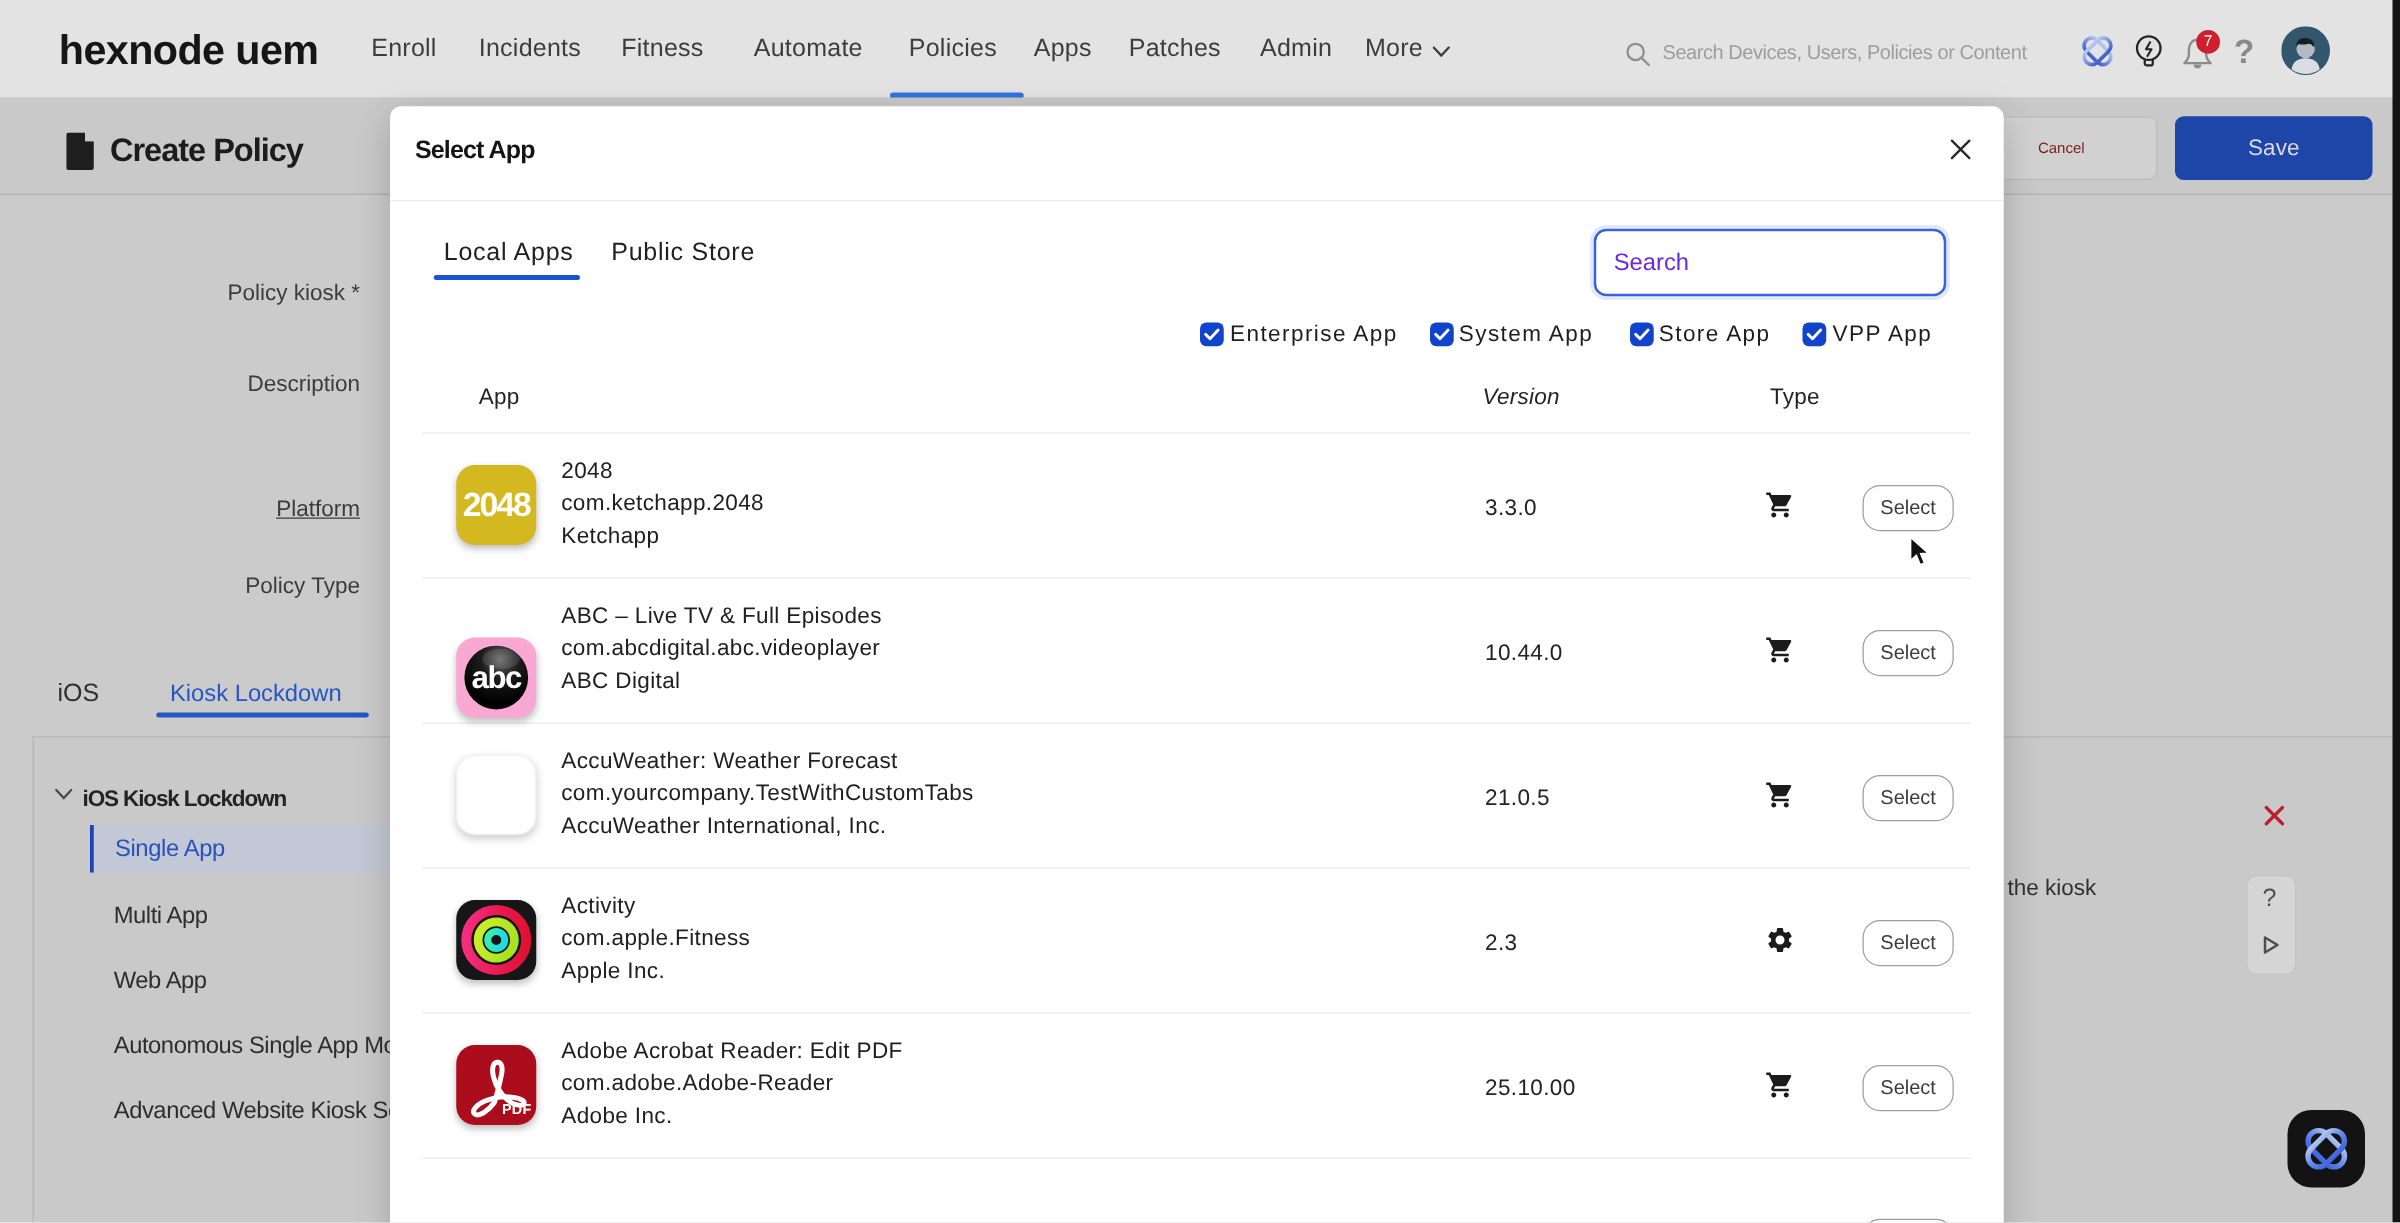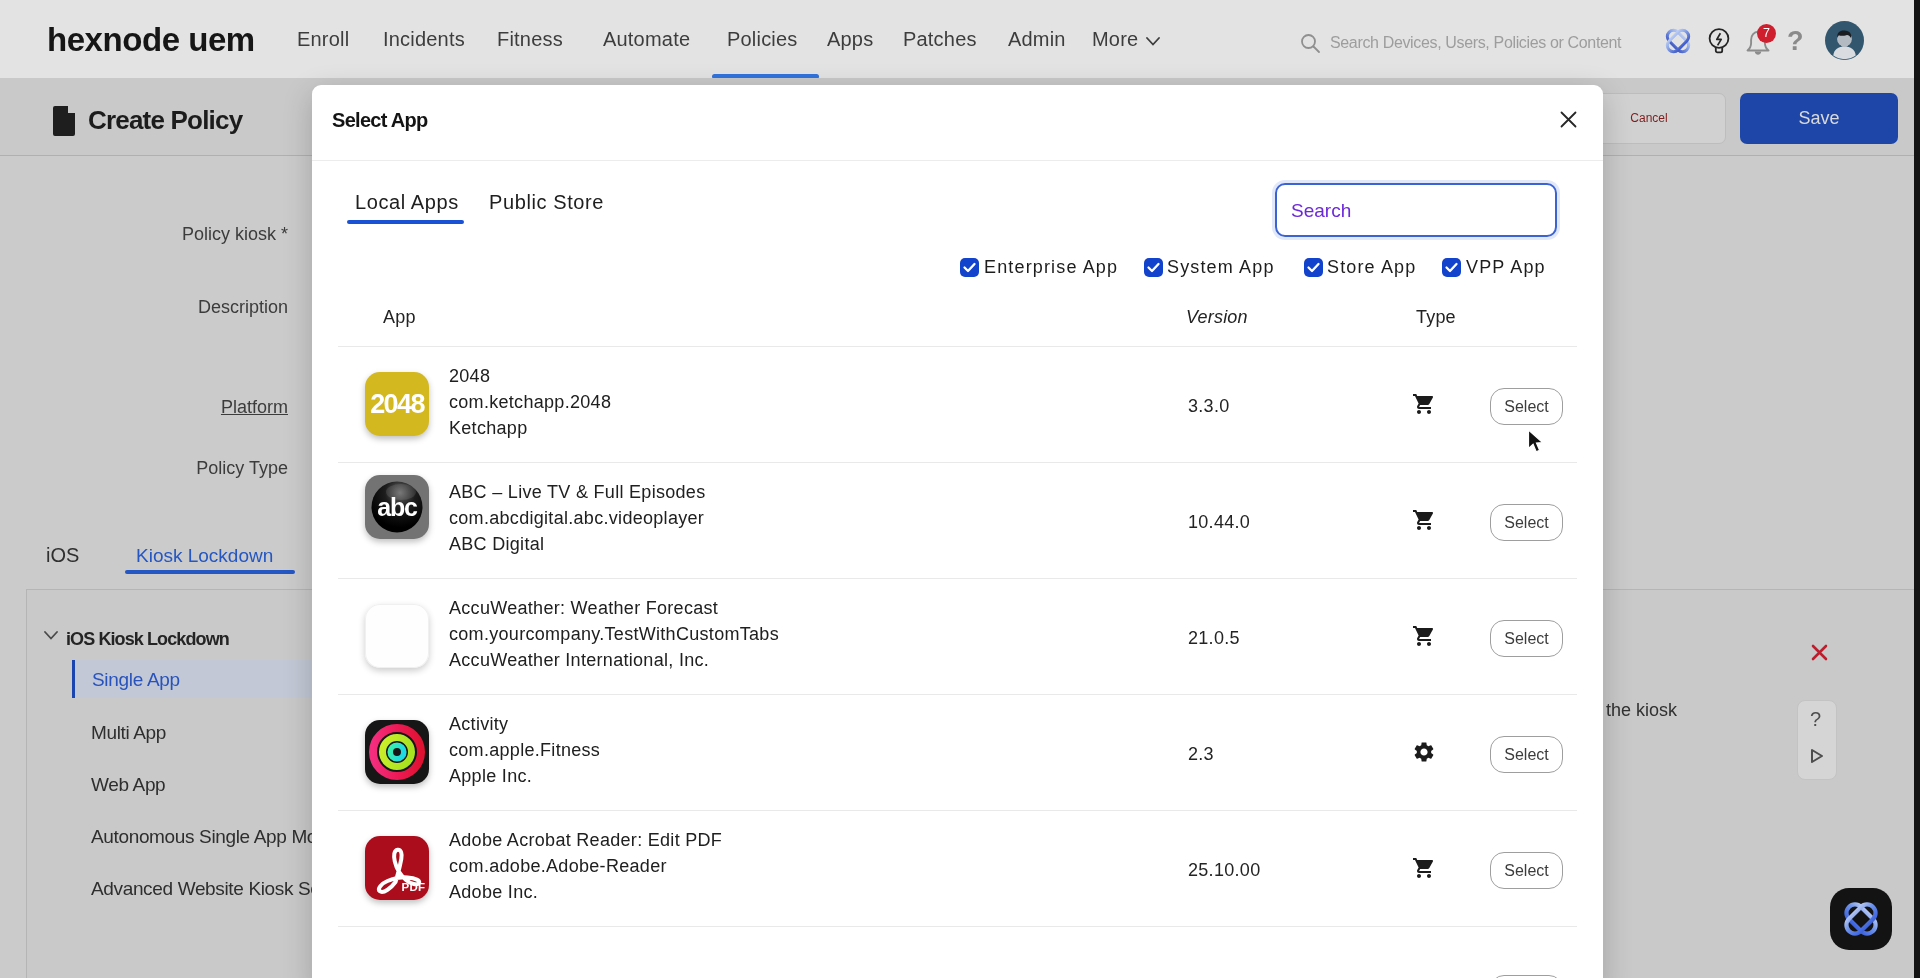--- a/index.html
+++ b/index.html
@@ -217,21 +217,21 @@
         <span>Ketchapp</span>
       </div>
   <div class="rver" style="top:261px;">3.3.0</div>
   <div class="rtype" style="top:261px;">
         <svg width="24" height="24" viewBox="0 0 24 24">
           <path d="M7 18c-1.1 0-1.99.9-1.99 2S5.9 22 7 22s2-.9 2-2-.9-2-2-2zM1 2v2h2l3.6 7.59-1.35 2.45c-.16.28-.25.61-.25.96 0 1.1.9 2 2 2h12v-2H7.42c-.14 0-.25-.11-.25-.25l.03-.12.9-1.63h7.45c.75 0 1.41-.41 1.75-1.03l3.58-6.49c.08-.14.12-.31.12-.47 0-.55-.45-1-1-1H5.21l-.94-2H1zm16 16c-1.1 0-1.99.9-1.99 2s.89 2 1.99 2 2-.9 2-2-.9-2-2-2z" fill="#1b1b1b"></path>
         </svg>
       </div>
   <div class="rsel" style="top:303px;">Select</div>
 
-  <div class="ric" style="top:390px;background:#737373;box-shadow:0 3px 6px rgba(0,0,0,0.25);display:flex;align-items:center;justify-content:center;">
+  <div class="ric" style="top:425px;background:#f9a8d4;box-shadow:0 3px 6px rgba(0,0,0,0.25);display:flex;align-items:center;justify-content:center;">
     <svg width="64" height="64" viewBox="0 0 64 64">
           <defs>
             <radialGradient id="abcg" cx="0.56" cy="0.22" r="0.85">
               <stop offset="0" stop-color="#6a6a6a"></stop>
               <stop offset="0.35" stop-color="#1d1d1d"></stop>
               <stop offset="0.8" stop-color="#000"></stop>
             </radialGradient>
           </defs>
           <circle cx="32" cy="32" r="25.5" fill="url(#abcg)"></circle>
           <ellipse cx="36" cy="17" rx="15" ry="8" fill="#ffffff" opacity="0.10"></ellipse>

